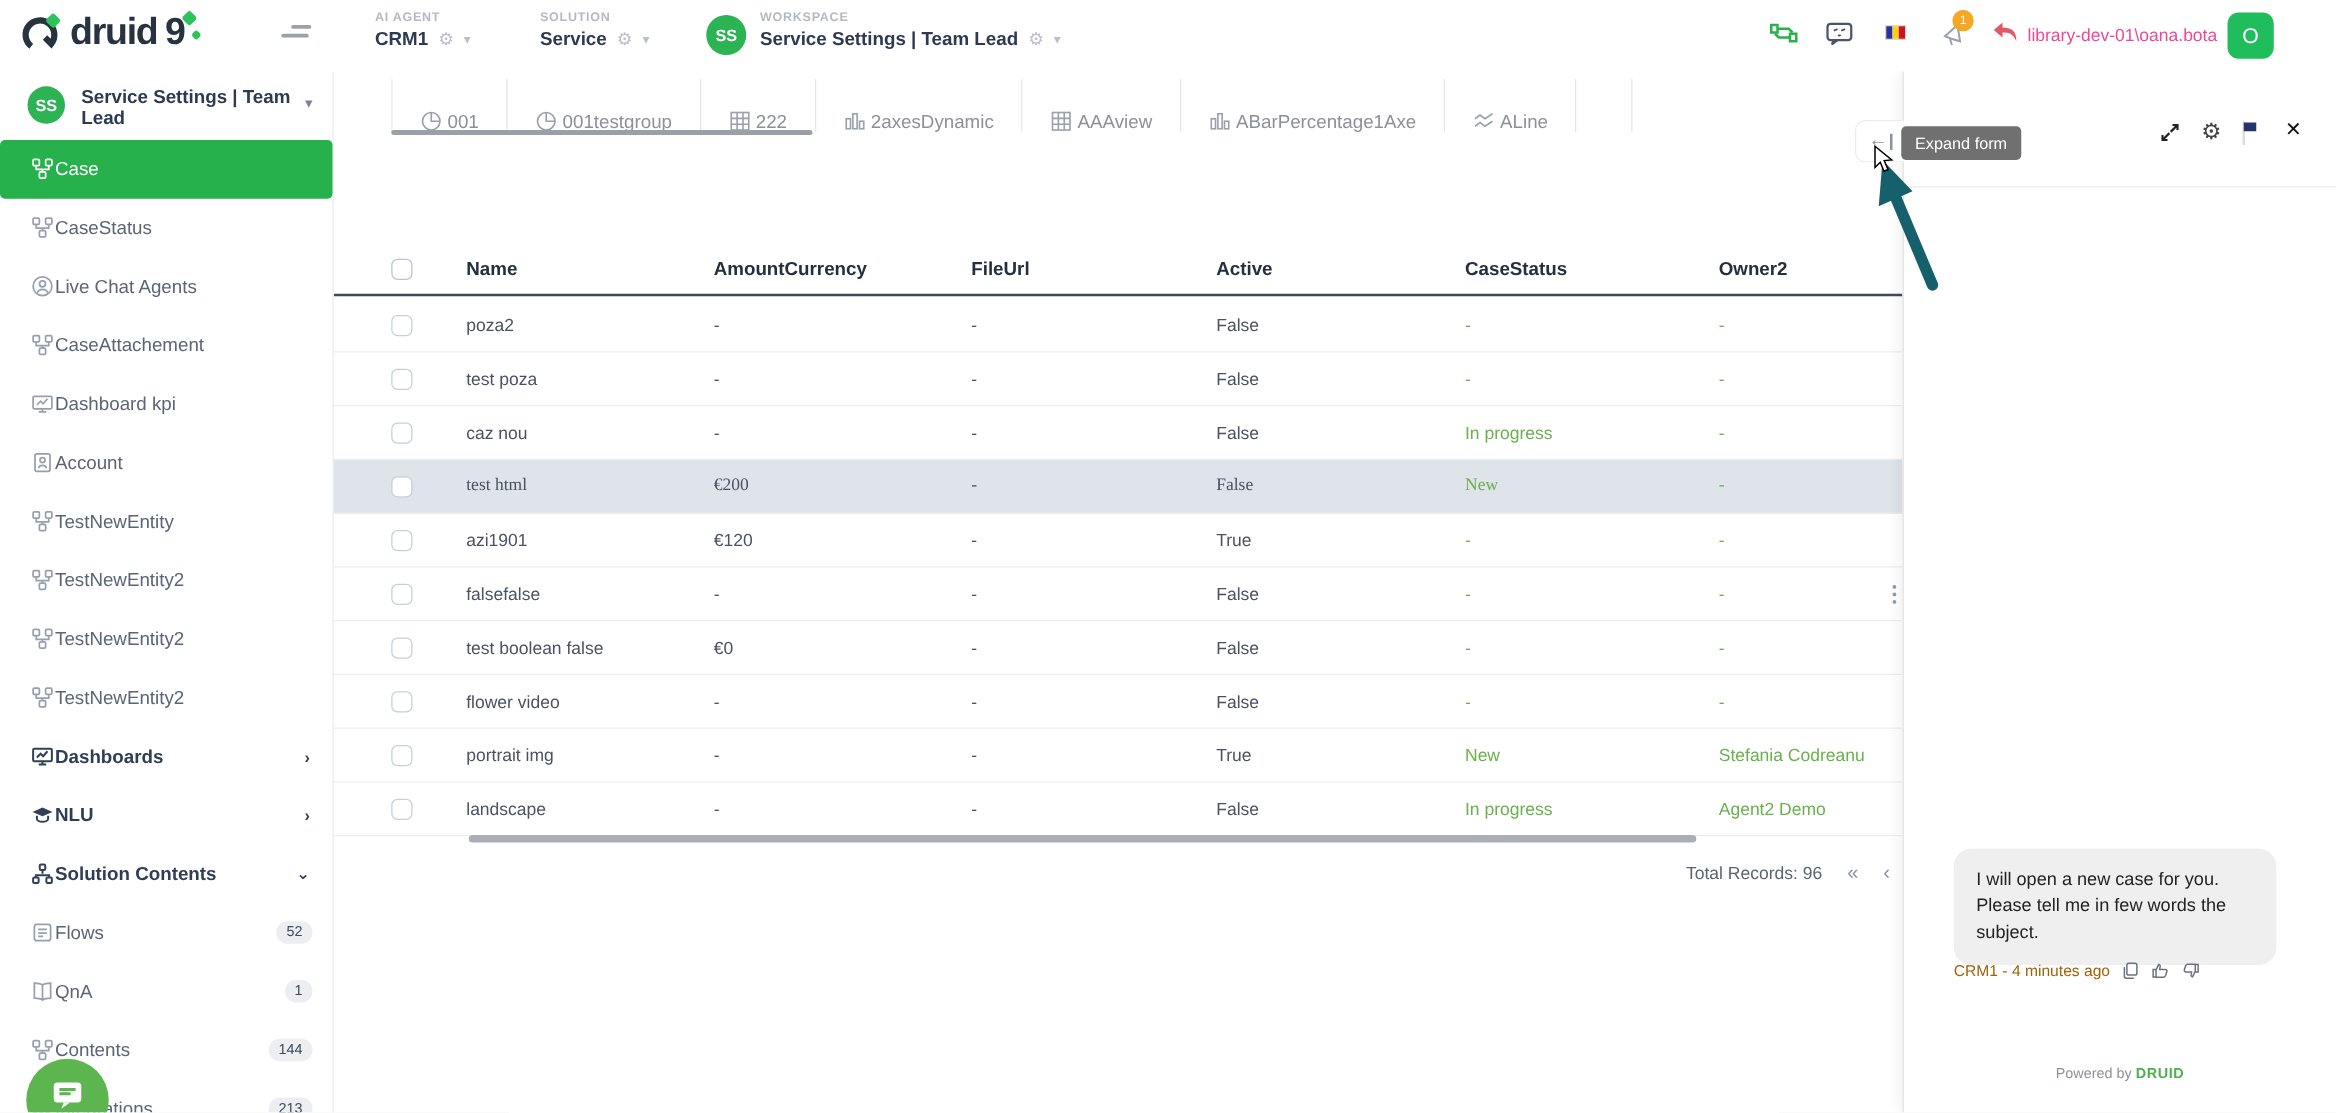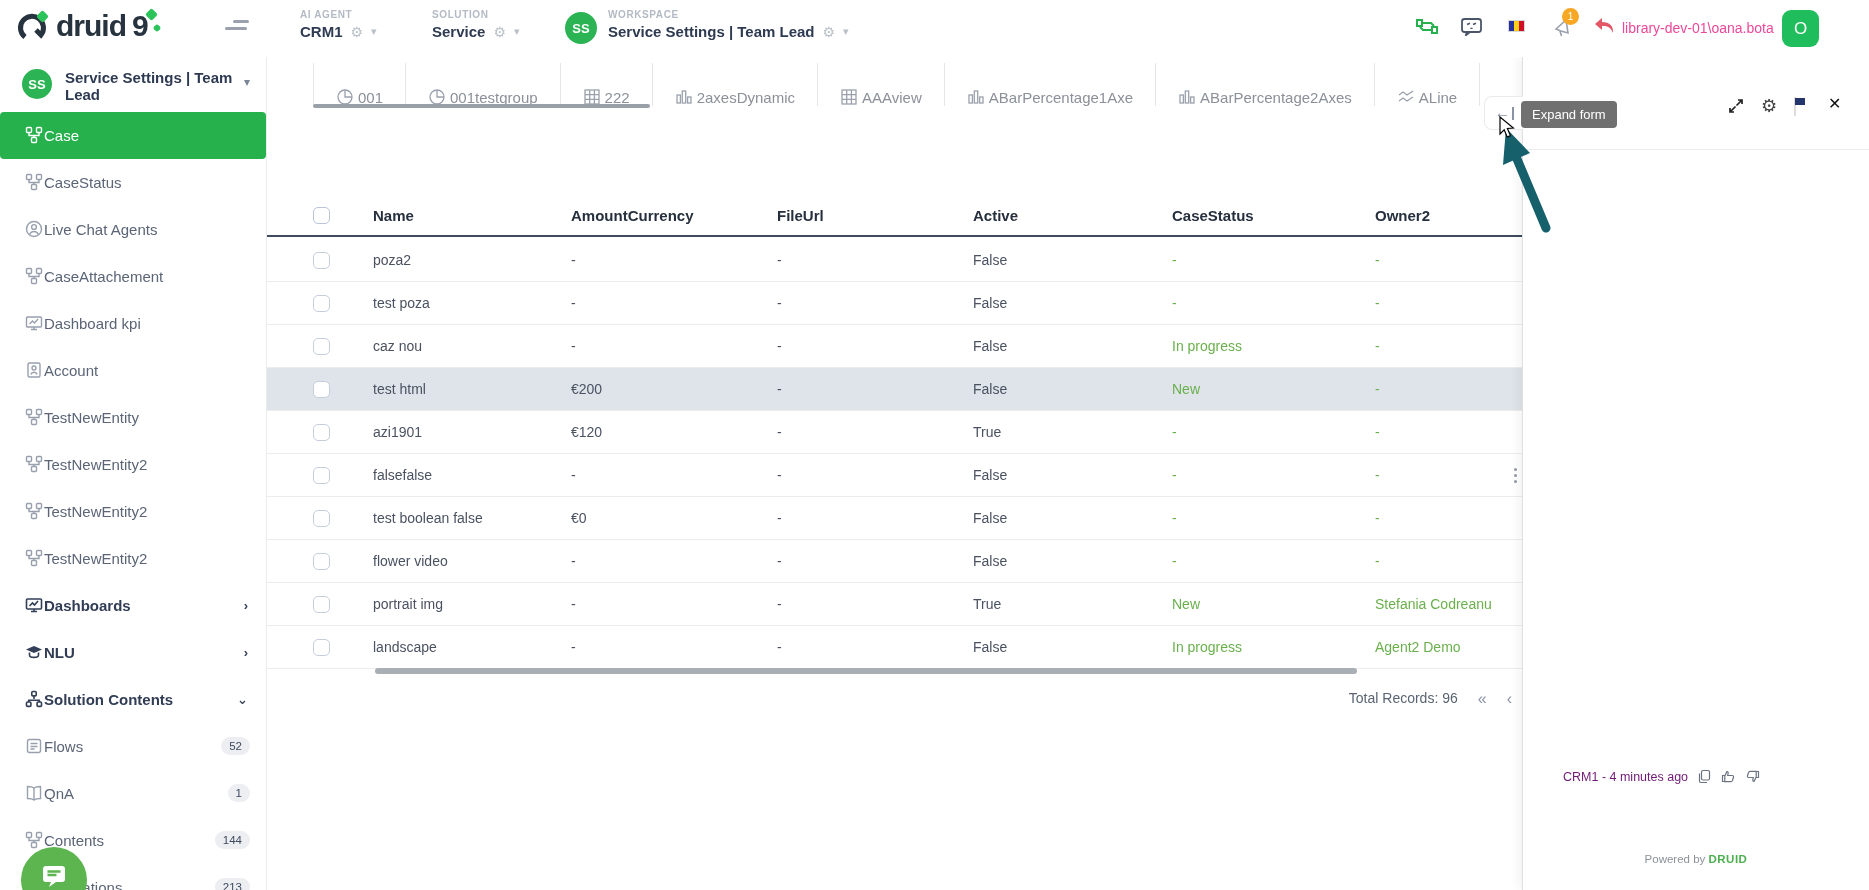--- a/index.html
+++ b/index.html
@@ -62,42 +62,42 @@
   .tab svg { stroke:#9aa1ad; fill:none; stroke-width:1.3; }
   .tab-thumb { position:absolute; left:46px; top:47px; width:337px; height:4px; background:#9aa0a8; border-radius:2px; cursor:pointer; }
 
   .thead { position:absolute; left:0; top:138px; width:100%; display:grid;
            grid-template-columns:60px 198px 206px 196px 199px 203px 1fr; align-items:center;
            height:42px; padding-left:46px; border-bottom:2px solid #3e4a5e;
            font-size:15px; font-weight:bold; color:#262f3d; }
   .tbody { position:absolute; left:0; top:182px; width:100%; }
   .trow { display:grid; grid-template-columns:60px 198px 206px 196px 199px 203px 1fr; align-items:center;
           height:43px; padding-left:46px; border-bottom:1px solid #ededed; font-size:14px; color:#4a5261; cursor:pointer; }
-  .trow.selected { background:#dfe3ea; }
+  .trow.selected { background:#dfe3ea;font-family:Liberation Serif, serif; }
   .cbx { width:17px; height:17px; border:1.5px solid #c6cedd; border-radius:5px; background:#fff; cursor:pointer; }
   .thead .cbx { border-color:#b9c4d6; }
   .green { color:#6ab04c; }
   .hscroll { position:absolute; left:108px; top:611px; width:982px; height:6px; background:#aaaeb5; border-radius:3px; cursor:pointer; }
   .totalbar { position:absolute; left:0; top:633px; width:1245px; display:flex; justify-content:flex-end;
               align-items:flex-start; gap:20px; font-size:14px; color:#5a6472; }
   .pg { font-size:16px; color:#8a93a5; cursor:pointer; }
 
   
   .chat-panel { position:absolute; left:1522px; top:57px; width:347px; height:833px; background:#fff;
                 border-left:1px solid #e0e0e0; box-shadow:-4px 0 10px rgba(0,0,0,.05); z-index:20; }
   .chat-head { height:93px; border-bottom:1px solid #ececec; position:relative; }
   .ch-ic { position:absolute; top:40px; cursor:pointer; color:#333; }
   .us-flag { width:21px; height:13px; position:relative; overflow:hidden; border:1px solid #ddd; }
   .us-flag .stripes { position:absolute; inset:0;
       background:repeating-linear-gradient(#c33 0 2px,#fff 2px 4px); }
   .us-flag .canton { position:absolute; left:0; top:0; width:10px; height:7px; background:#24356e; }
   .bubble { position:absolute; left:40px; top:622px; width:258px; background:#efefef; border-radius:14px;
             padding:15px 18px; font-size:14.5px; line-height:1.45; color:#222; }
   .meta { position:absolute; left:40px; top:712px; display:flex; align-items:center; gap:9px;
-          font-size:12.5px; color:#701a75; }
+          font-size:12.5px; color:#a16207; }
   .meta svg { stroke:#6b7280; fill:none; stroke-width:1.2; cursor:pointer; }
   .input-bar { position:absolute; left:31px; top:753px; width:283px; height:38px; background:#f1f1f2;
                border-radius:20px; display:flex; align-items:center; padding:0 5px 0 16px; }
   .input-bar input { border:none; background:transparent; outline:none; flex:1; font-size:16.5px;
                      color:#555; font-family:inherit; }
   .input-bar input::placeholder { color:#9aa0a8; }
   .send { width:31px; height:31px; border-radius:50%; background:#8e9399; display:flex; align-items:center;
           justify-content:center; cursor:pointer; flex:0 0 auto; }
   .powered { position:absolute; left:0; top:796px; width:100%; text-align:center; font-size:11.5px; color:#8b9298; }
   .powered b { color:#4caf50; font-weight:bold; letter-spacing:.5px; }
@@ -414,28 +414,20 @@
       <div class="tab">
         <svg width="18" height="18" viewBox="0 0 18 18">
             <rect x="2" y="7" width="3.4" height="8"></rect>
             <rect x="7.3" y="3" width="3.4" height="12"></rect>
             <rect x="12.6" y="9" width="3.4" height="6"></rect>
           </svg>
         <span>ABarPercentage1Axe</span>
       </div>
       <div class="tab">
         <svg width="18" height="18" viewBox="0 0 18 18">
-            <rect x="2" y="7" width="3.4" height="8"></rect>
-            <rect x="7.3" y="3" width="3.4" height="12"></rect>
-            <rect x="12.6" y="9" width="3.4" height="6"></rect>
-          </svg>
-        <span>ABarPercentage2Axes</span>
-      </div>
-      <div class="tab">
-        <svg width="18" height="18" viewBox="0 0 18 18">
             <path d="M2 7 l4-3 4 3 6-4 M2 13 l4-3 4 3 6-4"></path>
           </svg>
         <span>ALine</span>
       </div>
       <div class="tab">
         
         
       </div>
     </div>
     <div class="tab-thumb"></div>
@@ -580,20 +572,21 @@
             <path d="M11 3 h4 v4 M15 3 l-5.5 5.5 M7 15 H3 v-4 M3 15 l5.5-5.5"></path>
           </svg>
       </span>
       <span class="ch-ic" style="left:238px; top:38px; font-size:18px; color:#444;">⚙</span>
       <span class="ch-ic" style="left:271px; top:41px;">
         <span class="us-flag"><span class="stripes"></span><span class="canton"></span></span>
       </span>
       <span class="ch-ic" style="left:305px; top:37px; font-weight:bold; font-size:16px; color:#111;">✕</span>
     </div>
 
+    <div class="bubble">I will open a new case for you. Please tell me in few words the subject.</div>
     <div class="meta">
       <span>CRM1 - 4 minutes ago</span>
       <svg width="15" height="15" viewBox="0 0 15 15">
           <rect x="4.5" y="1.5" width="8" height="9.5" rx="1.5"></rect>
           <path d="M2.5 4.5 v7.5 a1.5 1.5 0 0 0 1.5 1.5 h6"></path>
         </svg>
       <svg width="15" height="15" viewBox="0 0 15 15">
           <path d="M1.5 6.5 h2.3 v6 H1.5z M3.8 11.8 V7 l2.2-4.5 c1 .2 1.4 1 1.1 2L6.7 6.5 h4.6 c.9 0 1.5.8 1.2 1.7 l-1 3.2 c-.3.8-.9 1.3-1.7 1.3 H3.8z"></path>
         </svg>
       <svg width="15" height="15" viewBox="0 0 15 15" style="transform:rotate(180deg)">

